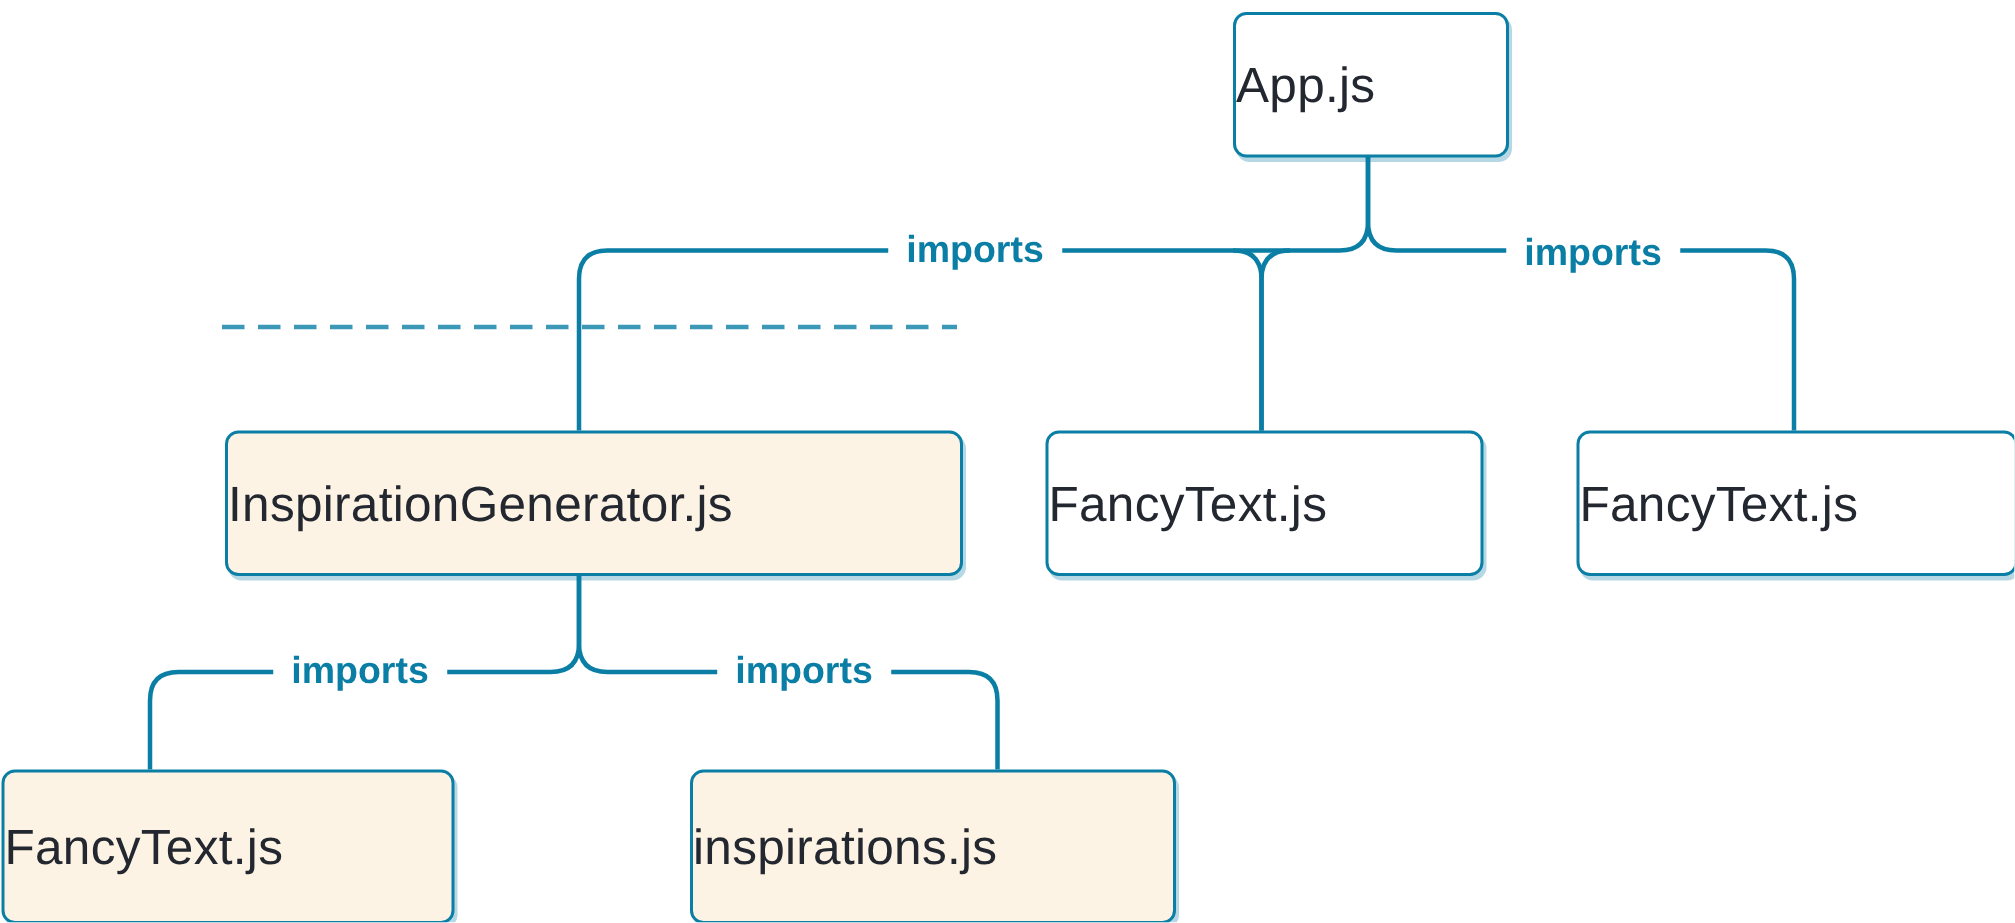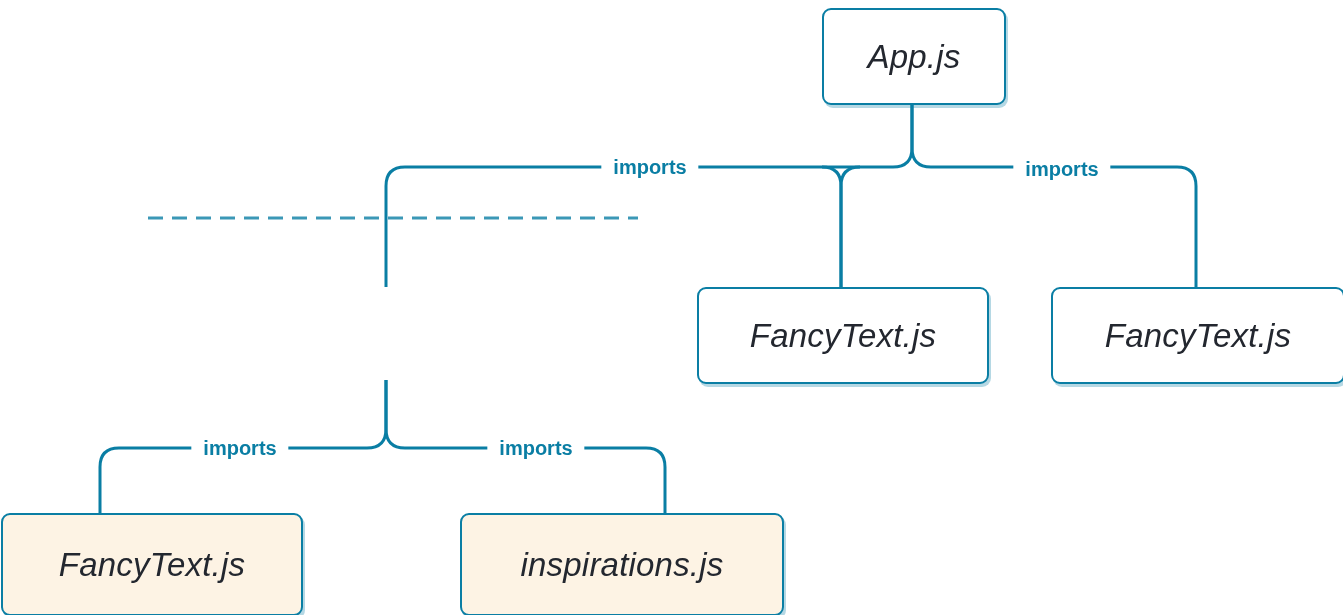--- a/index.html
+++ b/index.html
@@ -30,26 +30,24 @@
     stroke-width:3;
   }
   .edges path.dashed{
     stroke-dasharray:15 9;
     opacity:.8;
   }
   .node{
     position:absolute;
     display:flex;
     align-items:center;
-    justify-content:center;
     border:2.5px solid var(--node-border);
     border-radius:9px;
     box-shadow:2px 3px 0 rgba(10,126,164,0.3);
     z-index:2;
-    font-style:italic;
   }
   .node.server{background:var(--server-bg);}
   .node.client{background:var(--client-bg);}
   .node-label{
     font-size:33px;
     font-weight:500;
     color:var(--node-text);
     letter-spacing:.2px;
     white-space:nowrap;
   }
@@ -65,21 +63,21 @@
     font-size:21px;
     color:var(--node-text);
     z-index:1;
     white-space:nowrap;
   }
   .edge-label{
     position:absolute;
     transform:translate(-50%,-50%);
     background:#ffffff;
     padding:2px 12px;
-    font-size:20px;
+    font-size:25px;
     font-weight:bold;
     color:var(--edge-label);
     z-index:3;
     white-space:nowrap;
   }
 </style>
 </head>
 <body>
 
 <div class="canvas">
@@ -99,20 +97,23 @@
   <div class="edge-label" style="left:650px;top:167px;">imports</div>
   <div class="edge-label" style="left:1062px;top:169px;">imports</div>
   <div class="edge-label" style="left:240px;top:448px;">imports</div>
   <div class="edge-label" style="left:536px;top:448px;">imports</div>
 
 
   <div class="node server" style="left:822px;top:8px;width:180px;height:93px;">
     <span class="node-label">App.js</span>
   </div>
 
+  <div class="node client" style="left:150px;top:287px;width:488px;height:93px;">
+    <span class="node-label">InspirationGenerator.js</span>
+  </div>
 
   <div class="node server" style="left:697px;top:287px;width:288px;height:93px;">
     <span class="node-label">FancyText.js</span>
   </div>
 
   <div class="node server" style="left:1051px;top:287px;width:290px;height:93px;">
     <span class="node-label">FancyText.js</span>
   </div>
 
   <div class="node client" style="left:1px;top:513px;width:298px;height:99px;">

